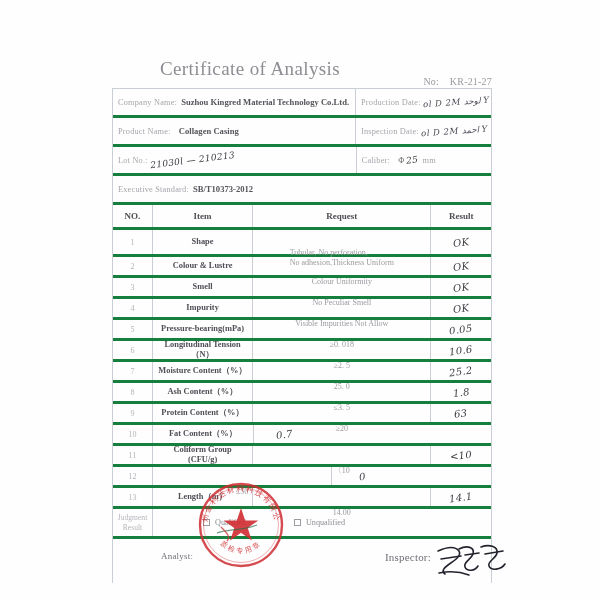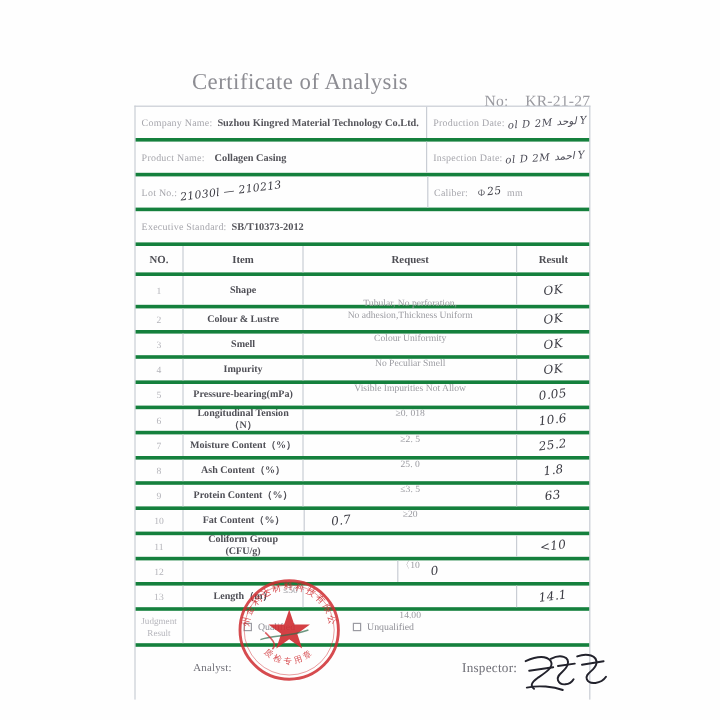--- a/index.html
+++ b/index.html
@@ -28,21 +28,21 @@
     width: 500px;
     text-align: center;
     font-family: "Liberation Serif", serif;
     font-size: 19px;
     color: #8d8d93;
     letter-spacing: 0.4px;
   }
   .doc-no {
     position: absolute;
     right: 108px; top: 76px;
-    font-size: 13px;
+    font-size: 10px;
     color: #9a9aa0;
     letter-spacing: 0.2px;
     white-space: nowrap;
   }
   
   .sheet {
     position: absolute;
     left: 112px; top: 88px;
     width: 380px;
     border: 1px solid #c9cdd4;
@@ -109,21 +109,20 @@
   .td-item {
     font-weight: bold;
     color: #4f4f56;
     font-size: 8.4px;
     text-align: center;
     line-height: 1.15;
   }
   .td-req {
     color: #9b9ba1;
     font-size: 8px;
-    text-align: center;
     line-height: 1.25;
     margin-top: 32px;
   }
   .td-req .l2 { display: block; }
   .hand {
     font-family: "DejaVu Serif", serif;
     font-style: italic;
     color: #3c3c44;
     font-size: 10px;
     transform: rotate(-7deg);

